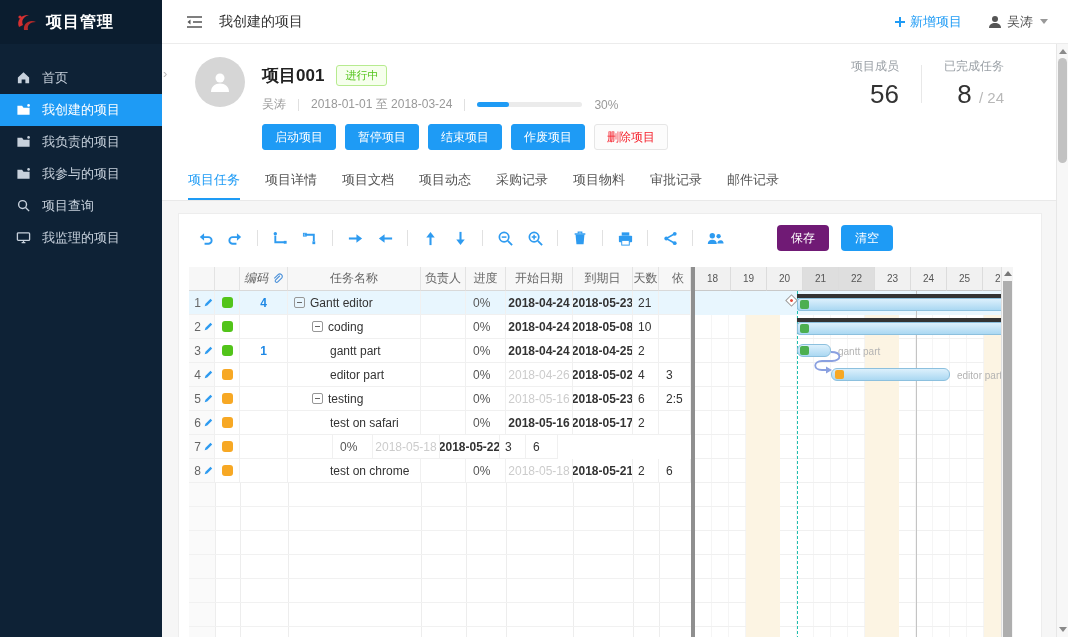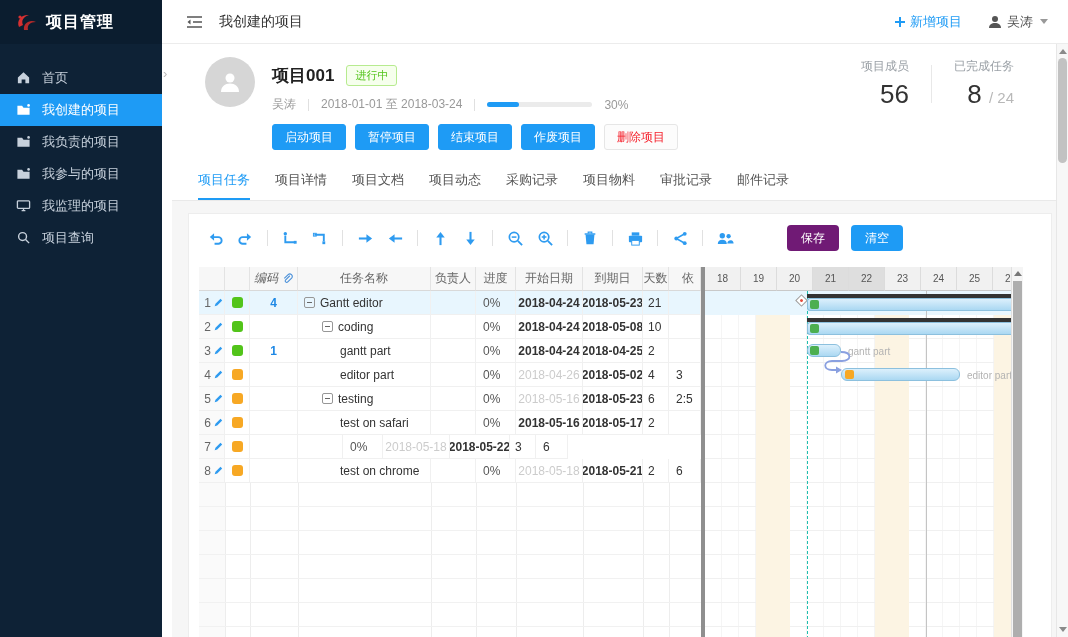--- a/index.html
+++ b/index.html
@@ -19,21 +19,21 @@
   
   .topbar { position:absolute; left:162px; top:0; width:906px; height:44px; background:#fff; border-bottom:1px solid #ececec; display:flex; align-items:center; z-index:4; }
   .fold-icon { margin-left:24px; display:inline-flex; cursor:pointer; }
   .crumb { margin-left:16px; font-size:14px; color:#333; }
   .topbar-right { margin-left:auto; margin-right:20px; display:flex; align-items:center; gap:26px; }
   .new-project { color:#1e9bf5; font-size:13px; display:flex; align-items:center; gap:4px; cursor:pointer; }
   .user-chip { display:flex; align-items:center; gap:5px; color:#555; font-size:13px; cursor:pointer; }
   .caret-down { width:0; height:0; border-left:4px solid transparent; border-right:4px solid transparent; border-top:5px solid #999; margin-left:2px; }
 
   
-  .content { position:absolute; left:172px; top:44px; width:894px; height:593px; background:#fff; overflow:hidden;padding-left:40px; }
+  .content { position:absolute; left:162px; top:44px; width:894px; height:593px; background:#fff; overflow:hidden;padding-left:40px; }
 
   .proj-header { position:absolute; left:0; top:0; width:100%; height:121px; background:#fff; }
   .avatar { position:absolute; left:33px; top:13px; width:50px; height:50px; border-radius:50%; background:#d6d6d6; display:flex; align-items:center; justify-content:center; }
   .proj-title-row { position:absolute; left:100px; top:20px; display:flex; align-items:center; gap:12px; }
   .proj-title { font-size:17px; font-weight:bold; color:#222; }
   .status-badge { font-size:11px; color:#52c41a; background:#f6ffed; border:1px solid #b7eb8f; border-radius:3px; padding:2px 8px; }
   .proj-meta { position:absolute; left:100px; top:52px; display:flex; align-items:center; font-size:12px; color:#999; }
   .meta-sep { width:1px; height:12px; background:#e0e0e0; margin:0 12px; }
   .mini-progress { width:105px; height:5px; background:#ebebeb; border-radius:3px; position:relative; }
   .mini-progress .fill { position:absolute; left:0; top:0; height:5px; border-radius:3px; background:#1e9bf5; }
@@ -181,34 +181,34 @@
             <svg width="15" height="15" viewBox="0 0 16 16">
               <path d="M1.5 4h5l1.5 2h6.5v7.5h-13Z" fill="#c7d1dc"></path>
               <circle cx="13.4" cy="3.6" r="1.4" fill="#c7d1dc"></circle>
             </svg>
           </span>
         <span>我参与的项目</span>
       </div>
       <div class="menu-item">
         <span class="mi-icon">
             <svg width="15" height="15" viewBox="0 0 16 16">
-              <rect x="1.5" y="3" width="13" height="8" rx="1" fill="none" stroke="#c7d1dc" stroke-width="1.4"></rect>
-              <path d="M6 13.5h4M8 11v2.5" stroke="#c7d1dc" stroke-width="1.4"></path>
-            </svg>
-          </span>
-        <span>我监理的项目</span>
+              <circle cx="7" cy="7" r="4.2" fill="none" stroke="#c7d1dc" stroke-width="1.5"></circle>
+              <path d="M10.2 10.2 14 14" stroke="#c7d1dc" stroke-width="1.5"></path>
+            </svg>
+          </span>
+        <span>项目查询</span>
       </div>
       <div class="menu-item">
         <span class="mi-icon">
             <svg width="15" height="15" viewBox="0 0 16 16">
-              <circle cx="7" cy="7" r="4.2" fill="none" stroke="#c7d1dc" stroke-width="1.5"></circle>
-              <path d="M10.2 10.2 14 14" stroke="#c7d1dc" stroke-width="1.5"></path>
-            </svg>
-          </span>
-        <span>项目查询</span>
+              <rect x="1.5" y="3" width="13" height="8" rx="1" fill="none" stroke="#c7d1dc" stroke-width="1.4"></rect>
+              <path d="M6 13.5h4M8 11v2.5" stroke="#c7d1dc" stroke-width="1.4"></path>
+            </svg>
+          </span>
+        <span>我监理的项目</span>
       </div>
     </div>
   </div>
   <span class="expand-handle">›</span>
 
   <div class="topbar">
     <span class="fold-icon">
       <svg width="17" height="14" viewBox="0 0 17 14">
           <path d="M1 2h15M7 7h9M1 12h15" stroke="#555" stroke-width="1.6"></path>
           <path d="M4.5 4.5 1.5 7l3 2.5Z" fill="#555"></path>

